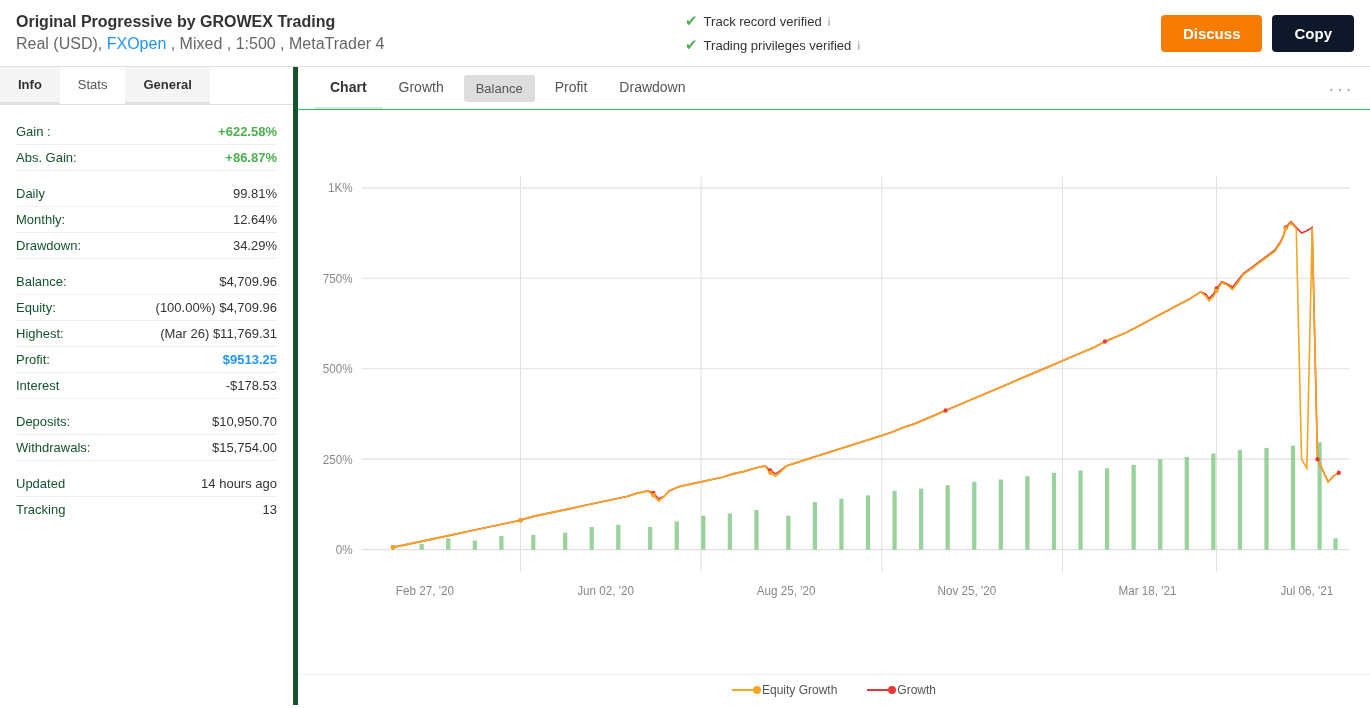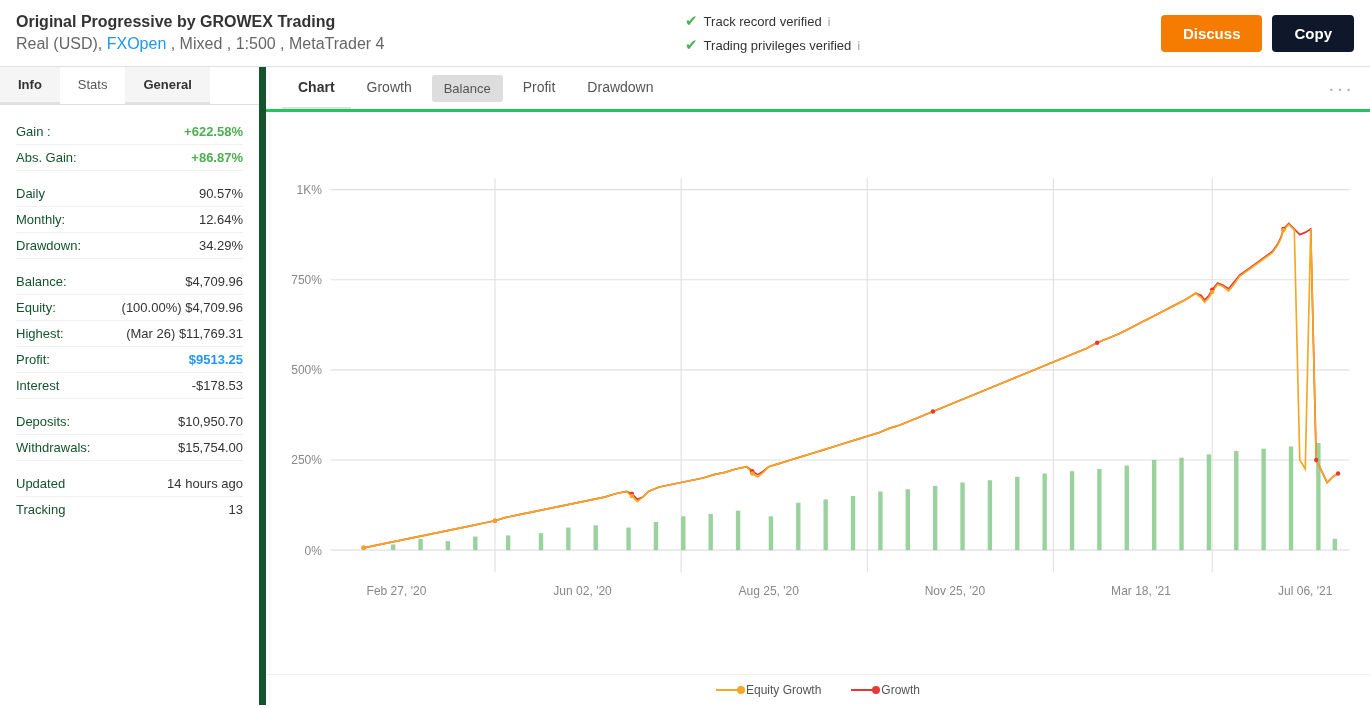--- a/index.html
+++ b/index.html
@@ -15,36 +15,36 @@
     .check-icon { color: #4CAF50; font-size: 15px; }
     .info-icon { color: #999; font-size: 12px; cursor: pointer; }
     .header-buttons { display: flex; gap: 10px; }
     .btn-discuss { background: #f57c00; color: #fff; border: none; border-radius: 4px; padding: 10px 22px; font-size: 15px; font-weight: bold; cursor: pointer; }
     .btn-copy { background: #0f172a; color: #fff; border: none; border-radius: 4px; padding: 10px 22px; font-size: 15px; font-weight: bold; cursor: pointer; }
 
     
     .main { display: flex; height: calc(708px - 70px); }
 
     
-    .left-panel { width: 266px; border-right: 7px solid #14532d; display: flex; flex-direction: column; justify-content: space-between; }
+    .left-panel { width: 298px; border-right: 5px solid #14532d; display: flex; flex-direction: column; justify-content: space-between; }
     .tabs-left { display: flex; border-bottom: 1px solid #e0e0e0; }
     .tab-left { padding: 10px 18px; font-size: 13px; cursor: pointer; color: #555; border-bottom: 2px solid transparent; }
     .tab-left.active { font-weight: bold; color: #333; border-bottom: 2px solid #e0e0e0; background: #f5f5f5; }
     .info-content { padding: 14px 16px; flex: 1; overflow-y: auto; }
     .info-row { display: flex; justify-content: space-between; align-items: baseline; padding: 5px 0; border-bottom: 1px solid #f0f0f0; }
     .info-row:last-child { border-bottom: none; }
     .info-label { color: #14532d; font-size: 13px; }
     .info-value { font-size: 13px; text-align: right; }
     .info-value.green { color: #4CAF50; font-weight: bold; }
     .info-value.blue { color: #2196F3; font-weight: bold; }
     .section-spacer { height: 10px; }
 
     
     .right-panel { flex: 1; display: flex; flex-direction: column; }
-    .tabs-right { display: flex; align-items: center; border-bottom: 3px solid #22c55e; padding: 0 16px; }
+    .tabs-right { display: flex; align-items: center; border-bottom: 1px solid #22c55e; padding: 0 16px; }
     .tab-right { padding: 12px 16px; font-size: 14px; cursor: pointer; color: #555; border-bottom: 2px solid transparent; }
     .tab-right.active { font-weight: bold; color: #333; border-bottom: 2px solid #e0e0e0; }
     .tab-right-grey { background: #f0f0f0; border-radius: 3px; margin: 6px 4px; padding: 6px 12px; font-size: 13px; color: #555; cursor: pointer; }
     .tab-right-grey.active { background: #ddd; }
     .dots-btn { margin-left: auto; font-size: 20px; color: #aaa; cursor: pointer; letter-spacing: 2px; }
 
     
     .chart-area { flex: 1; position: relative; padding: 10px 10px 0 10px; }
     svg.chart-svg { width: 100%; height: 100%; }
 
@@ -93,21 +93,21 @@
         <span class="info-label">Gain :</span>
         <span class="info-value green">+622.58%</span>
       </div>
       <div class="info-row">
         <span class="info-label">Abs. Gain:</span>
         <span class="info-value green">+86.87%</span>
       </div>
       <div class="section-spacer"></div>
       <div class="info-row">
         <span class="info-label">Daily</span>
-        <span class="info-value">90.57%</span>
+        <span class="info-value">99.81%</span>
       </div>
       <div class="info-row">
         <span class="info-label">Monthly:</span>
         <span class="info-value">12.64%</span>
       </div>
       <div class="info-row">
         <span class="info-label">Drawdown:</span>
         <span class="info-value">34.29%</span>
       </div>
       <div class="section-spacer"></div>

